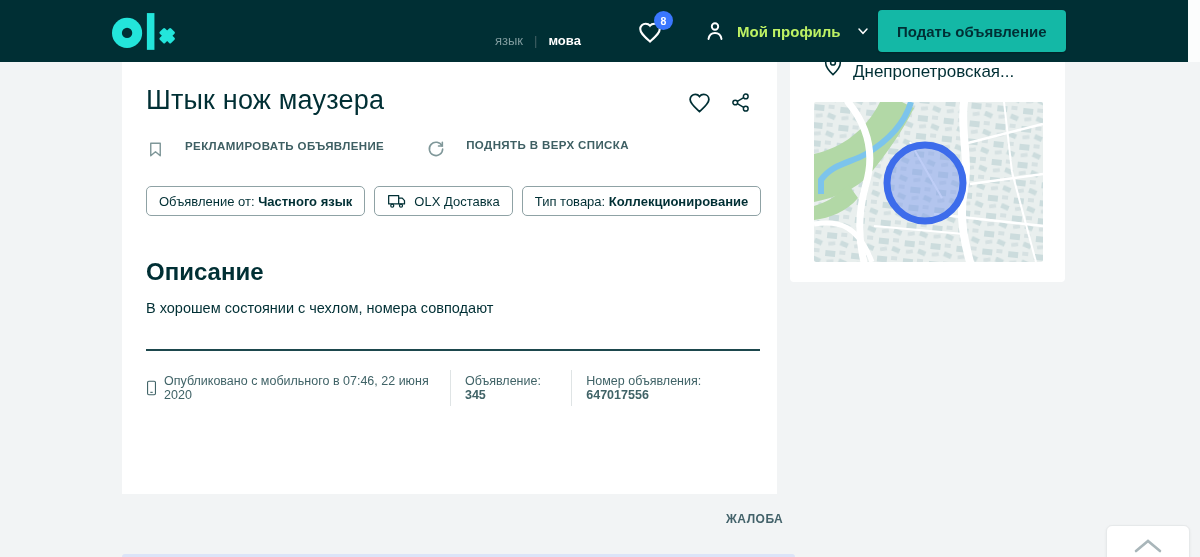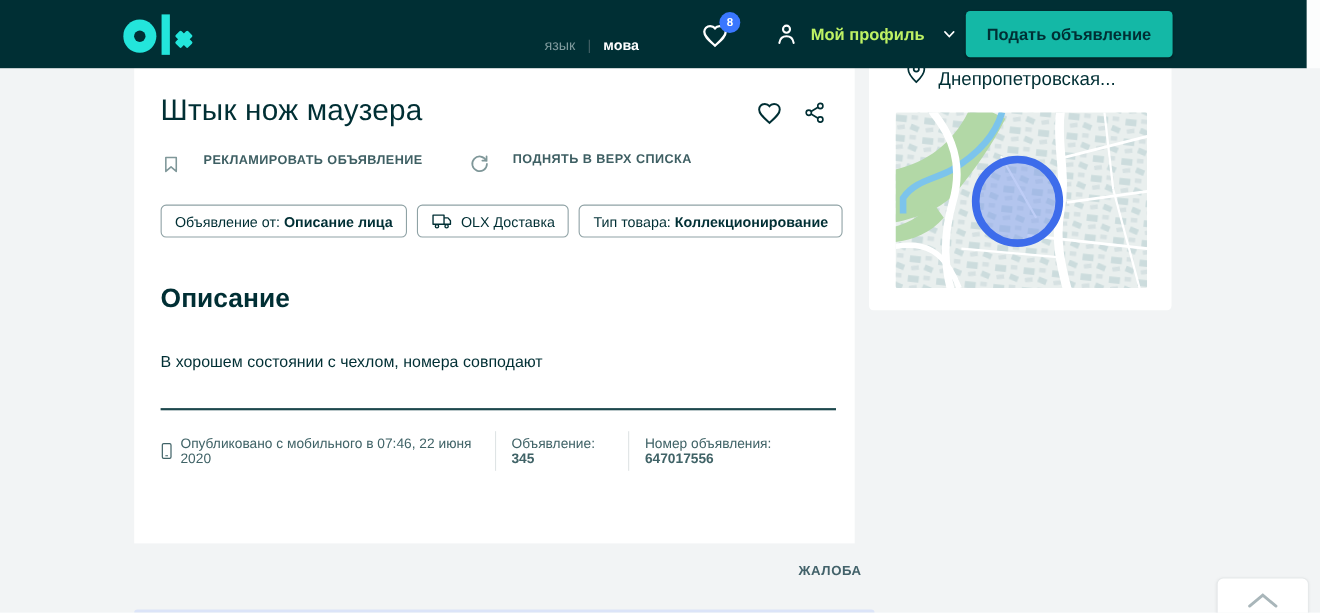--- a/index.html
+++ b/index.html
@@ -31,21 +31,21 @@
   .title-actions { display:flex; gap:18px; margin-top:5px; margin-right:2px; }
   .icon-btn { background:none; border:none; padding:0; cursor:pointer; color:#002f34; line-height:0; }
   .price { margin-top:13px; font-size:36px; font-weight:bold; color:#002f34; }
   .promo-row { margin-top:23px; display:flex; align-items:center; gap:42px; }
   .promo-link { display:flex; gap:20px; font-size:11.5px; font-weight:bold; letter-spacing:.4px; color:#3e5f63; cursor:pointer; }
   .promo-link svg { color:#7f9799; }
   .chips-row { margin-top:27px; display:flex; gap:9px; }
   .chip { display:flex; align-items:center; gap:7px; height:30px; padding:0 12px; border:1px solid #8fa2a5; border-radius:5px; font-size:13px; color:#002f34; background:#fff; cursor:pointer; white-space:nowrap; }
   .chip b { font-weight:bold; }
   .desc-heading { margin-top:42px; font-size:24px; font-weight:bold; color:#002f34; }
-  .desc-text { margin-top:36px; font-size:14.5px; color:#002f34; }
+  .desc-text { margin-top:14px; font-size:14.5px; color:#002f34; }
   .divider { margin-top:33px; width:614px; height:0; border-top:2px solid #1d484d; }
   .meta-row { margin-top:19px; display:flex; align-items:center; color:#406367; font-size:12.5px; }
   .meta-item { display:flex; align-items:center; gap:7px; }
   .meta-item b { font-weight:bold; }
   .meta-sep { width:1px; height:36px; background:#dfe4e5; margin:0 14px; }
 
   
   .sidebar-card { position:absolute; left:790px; top:40px; width:275px; height:242px; background:#ffffff; border-radius:4px; z-index:1; }
   .location-row { position:absolute; left:32px; top:10px; display:flex; align-items:flex-start; gap:9px; cursor:pointer; }
   .location-row svg { margin-top:2px; color:#002f34; }
@@ -167,21 +167,21 @@
         <svg width="20" height="20" viewBox="0 0 24 24" fill="none" stroke="currentColor" stroke-width="1.9" stroke-linecap="round">
           <path d="M19.2 8.4A8 8 0 1 0 20 12"></path>
           <polyline points="19.6 3.8 19.6 8.4 15 8.4"></polyline>
         </svg>
         <span>ПОДНЯТЬ В ВЕРХ СПИСКА</span>
       </div>
     </div>
 
     <div class="chips-row">
       <div class="chip">
-        <span><span>Объявление от: </span><b>Описание лица</b></span>
+        <span><span>Объявление от: </span><b>Частного язык</b></span>
       </div>
       <div class="chip">
         <svg width="20" height="18" viewBox="0 0 24 20" fill="none" stroke="#002f34" stroke-width="1.5" stroke-linejoin="round">
           <path d="M2 3.5h12v10H2z"></path>
           <path d="M14 6.5h4.3L21 9.6v3.9h-7"></path>
           <circle cx="6.3" cy="15.6" r="1.8"></circle>
           <circle cx="16.8" cy="15.6" r="1.8"></circle>
         </svg>
         <span>OLX Доставка</span>
       </div>

